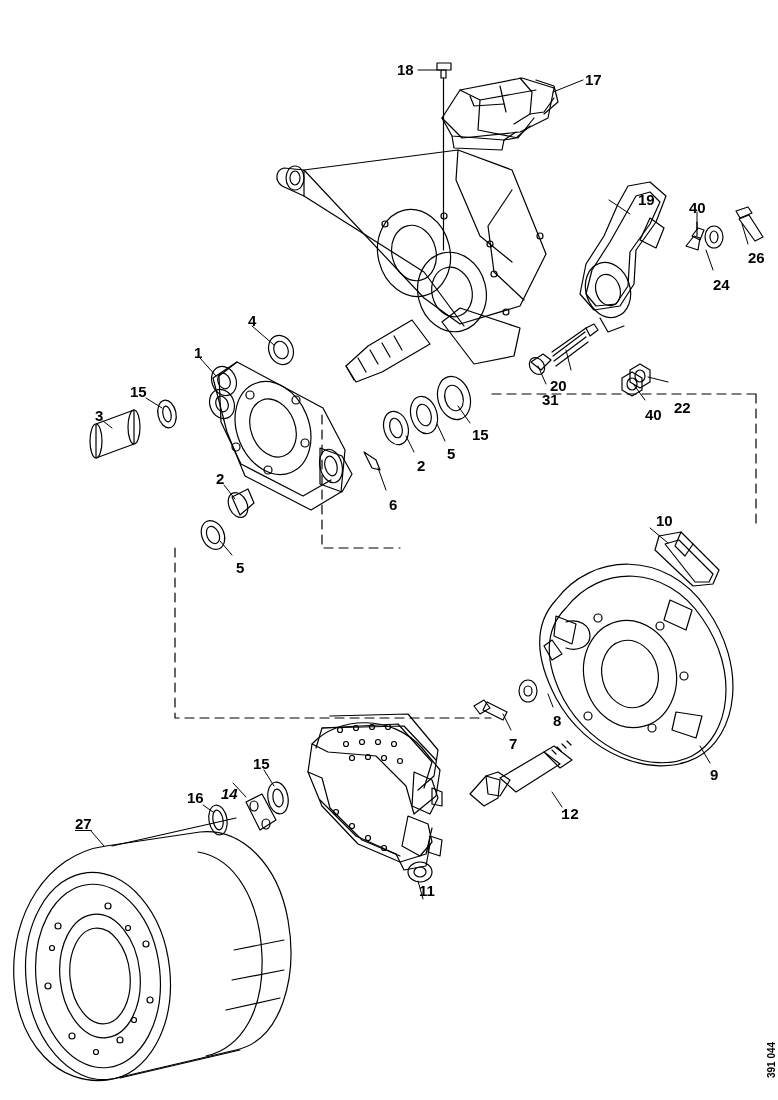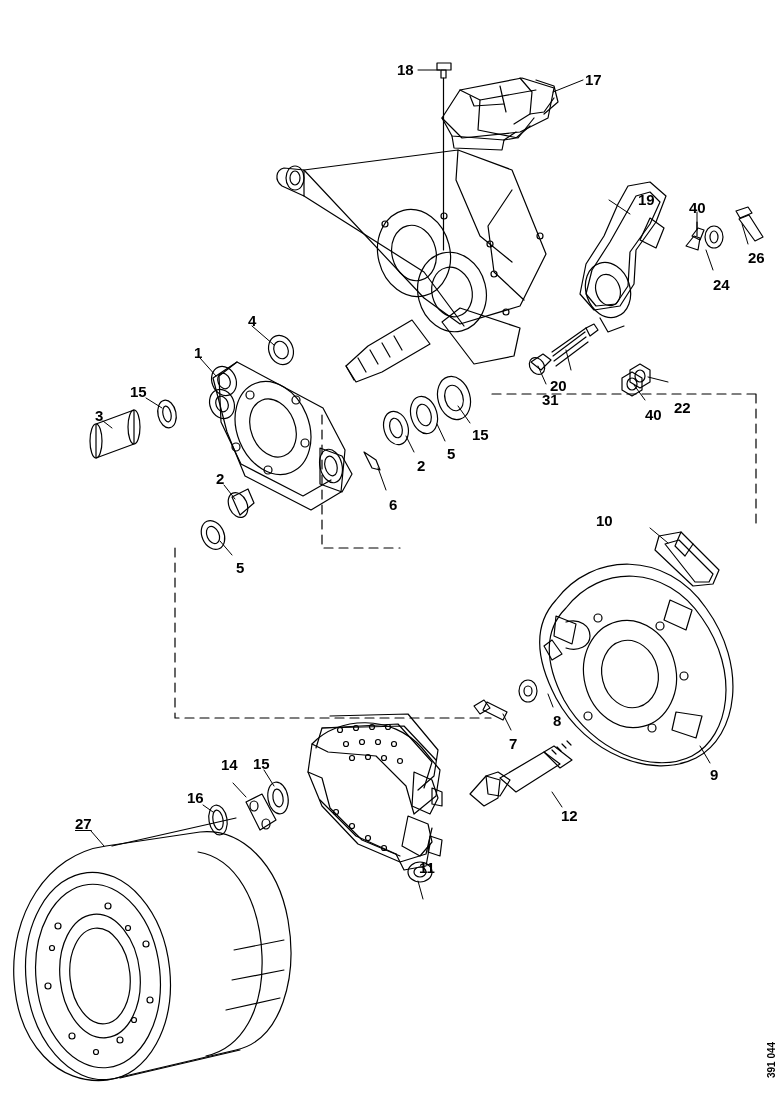--- a/index.html
+++ b/index.html
@@ -339,26 +339,26 @@
   <div class="callout" style="left:674px;top:371px;margin-top:29px;">22</div>
   <div class="callout" style="left:645px;top:407px;">40</div>
   <div class="callout" style="left:130px;top:384px;">15</div>
   <div class="callout" style="left:95px;top:408px;">3</div>
   <div class="callout" style="left:472px;top:427px;">15</div>
   <div class="callout" style="left:447px;top:446px;">5</div>
   <div class="callout" style="left:417px;top:458px;">2</div>
   <div class="callout" style="left:389px;top:497px;">6</div>
   <div class="callout" style="left:216px;top:471px;">2</div>
   <div class="callout" style="left:236px;top:560px;">5</div>
-  <div class="callout" style="left:596px;top:513px;">10</div>
+  <div class="callout" style="left:656px;top:513px;">10</div>
   <div class="callout" style="left:553px;top:713px;">8</div>
   <div class="callout" style="left:509px;top:736px;">7</div>
   <div class="callout" style="left:710px;top:767px;">9</div>
-  <div class="callout" style="left:561px;top:808px;">12</div>
+  <div class="callout" style="left:561px;top:808px;font-family:Liberation Mono, monospace;">12</div>
   <div class="callout" style="left:253px;top:756px;">15</div>
-  <div class="callout" style="left:221px;top:757px;">14</div>
+  <div class="callout" style="left:221px;top:786px;font-style:italic;">14</div>
   <div class="callout" style="left:187px;top:790px;">16</div>
-  <div class="callout" style="left:419px;top:860px;">11</div>
+  <div class="callout" style="left:419px;top:883px;">11</div>
   <div class="callout" style="left:75px;top:816px;text-decoration:underline;">27</div>
 
   <div class="figcode" style="left:766px;top:1078px;">391 044</div>
 
 </div>
 
 </body></html>

